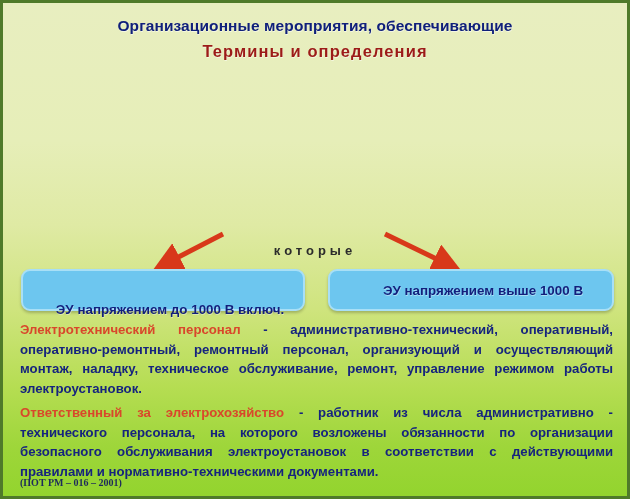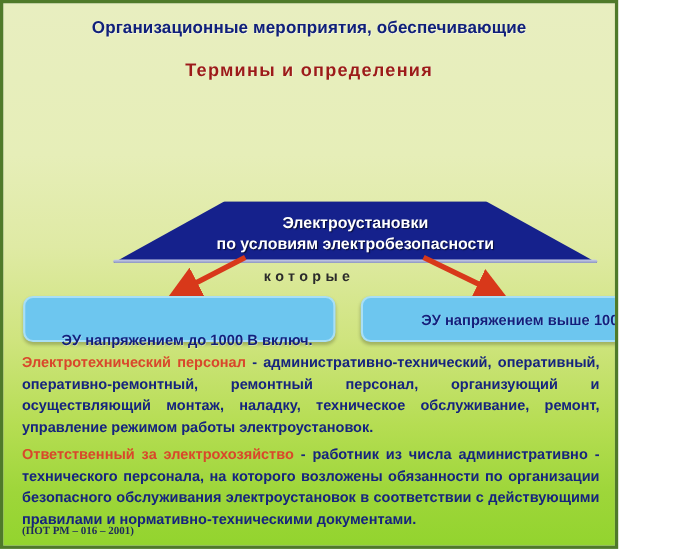--- a/index.html
+++ b/index.html
@@ -2,21 +2,21 @@
 <html><head>
 <meta charset="utf-8">
 <style>
   html, body {
     margin: 0;
     padding: 0;
     background: #ffffff;
   }
   #slide {
     position: relative;
-    width: 562px;
+    width: 630px;
     height: 499px;
     overflow: hidden;
     box-sizing: border-box;
     border: 3px solid #4f7a2a;
     background: linear-gradient(to bottom,
         #e8eec0 0%,
         #e6eeb8 28%,
         #dfeaa4 45%,
         #cfe47e 62%,
         #b5dd52 78%,
@@ -38,21 +38,21 @@
   }
   .title-line {
     color: #10207a;
     font-weight: bold;
     font-size: 15.5px;
     line-height: 21px;
     letter-spacing: 0.1px;
     text-shadow: 0.5px 0.5px 0 rgba(255,255,255,0.55);
   }
   .subtitle {
-    margin-top: 19px;
+    margin-top: 6px;
     color: #9c1b18;
     font-weight: bold;
     font-size: 16.5px;
     letter-spacing: 1.1px;
     text-shadow: 0.5px 0.5px 0 rgba(255,255,255,0.5);
   }
 
   
   .def1 {
     position: absolute;
@@ -196,28 +196,20 @@
 <div id="slide">
   <div class="inner">
 
     <div class="title-block">
       <div class="title-line">Организационные мероприятия, обеспечивающие</div>
       <div class="subtitle">Термины  и  определения</div>
     </div>
 
 
 
-    <div class="banner-wrap">
-      <div class="banner"></div>
-      <div class="banner-text">
-        <div>Электроустановки</div>
-        <div>по условиям электробезопасности</div>
-      </div>
-      <div class="banner-underline"></div>
-    </div>
 
     <div class="classes-label">которые</div>
 
     <svg class="arrows" viewBox="0 0 630 499">
       <defs>
         <marker id="ah" markerWidth="6" markerHeight="6" refX="3.2" refY="3" orient="auto">
           <path d="M0,0 L6,3 L0,6 z" fill="#d8381a"></path>
         </marker>
       </defs>
       <line x1="220" y1="231" x2="162" y2="261" stroke="#d8381a" stroke-width="5" marker-end="url(#ah)"></line>

